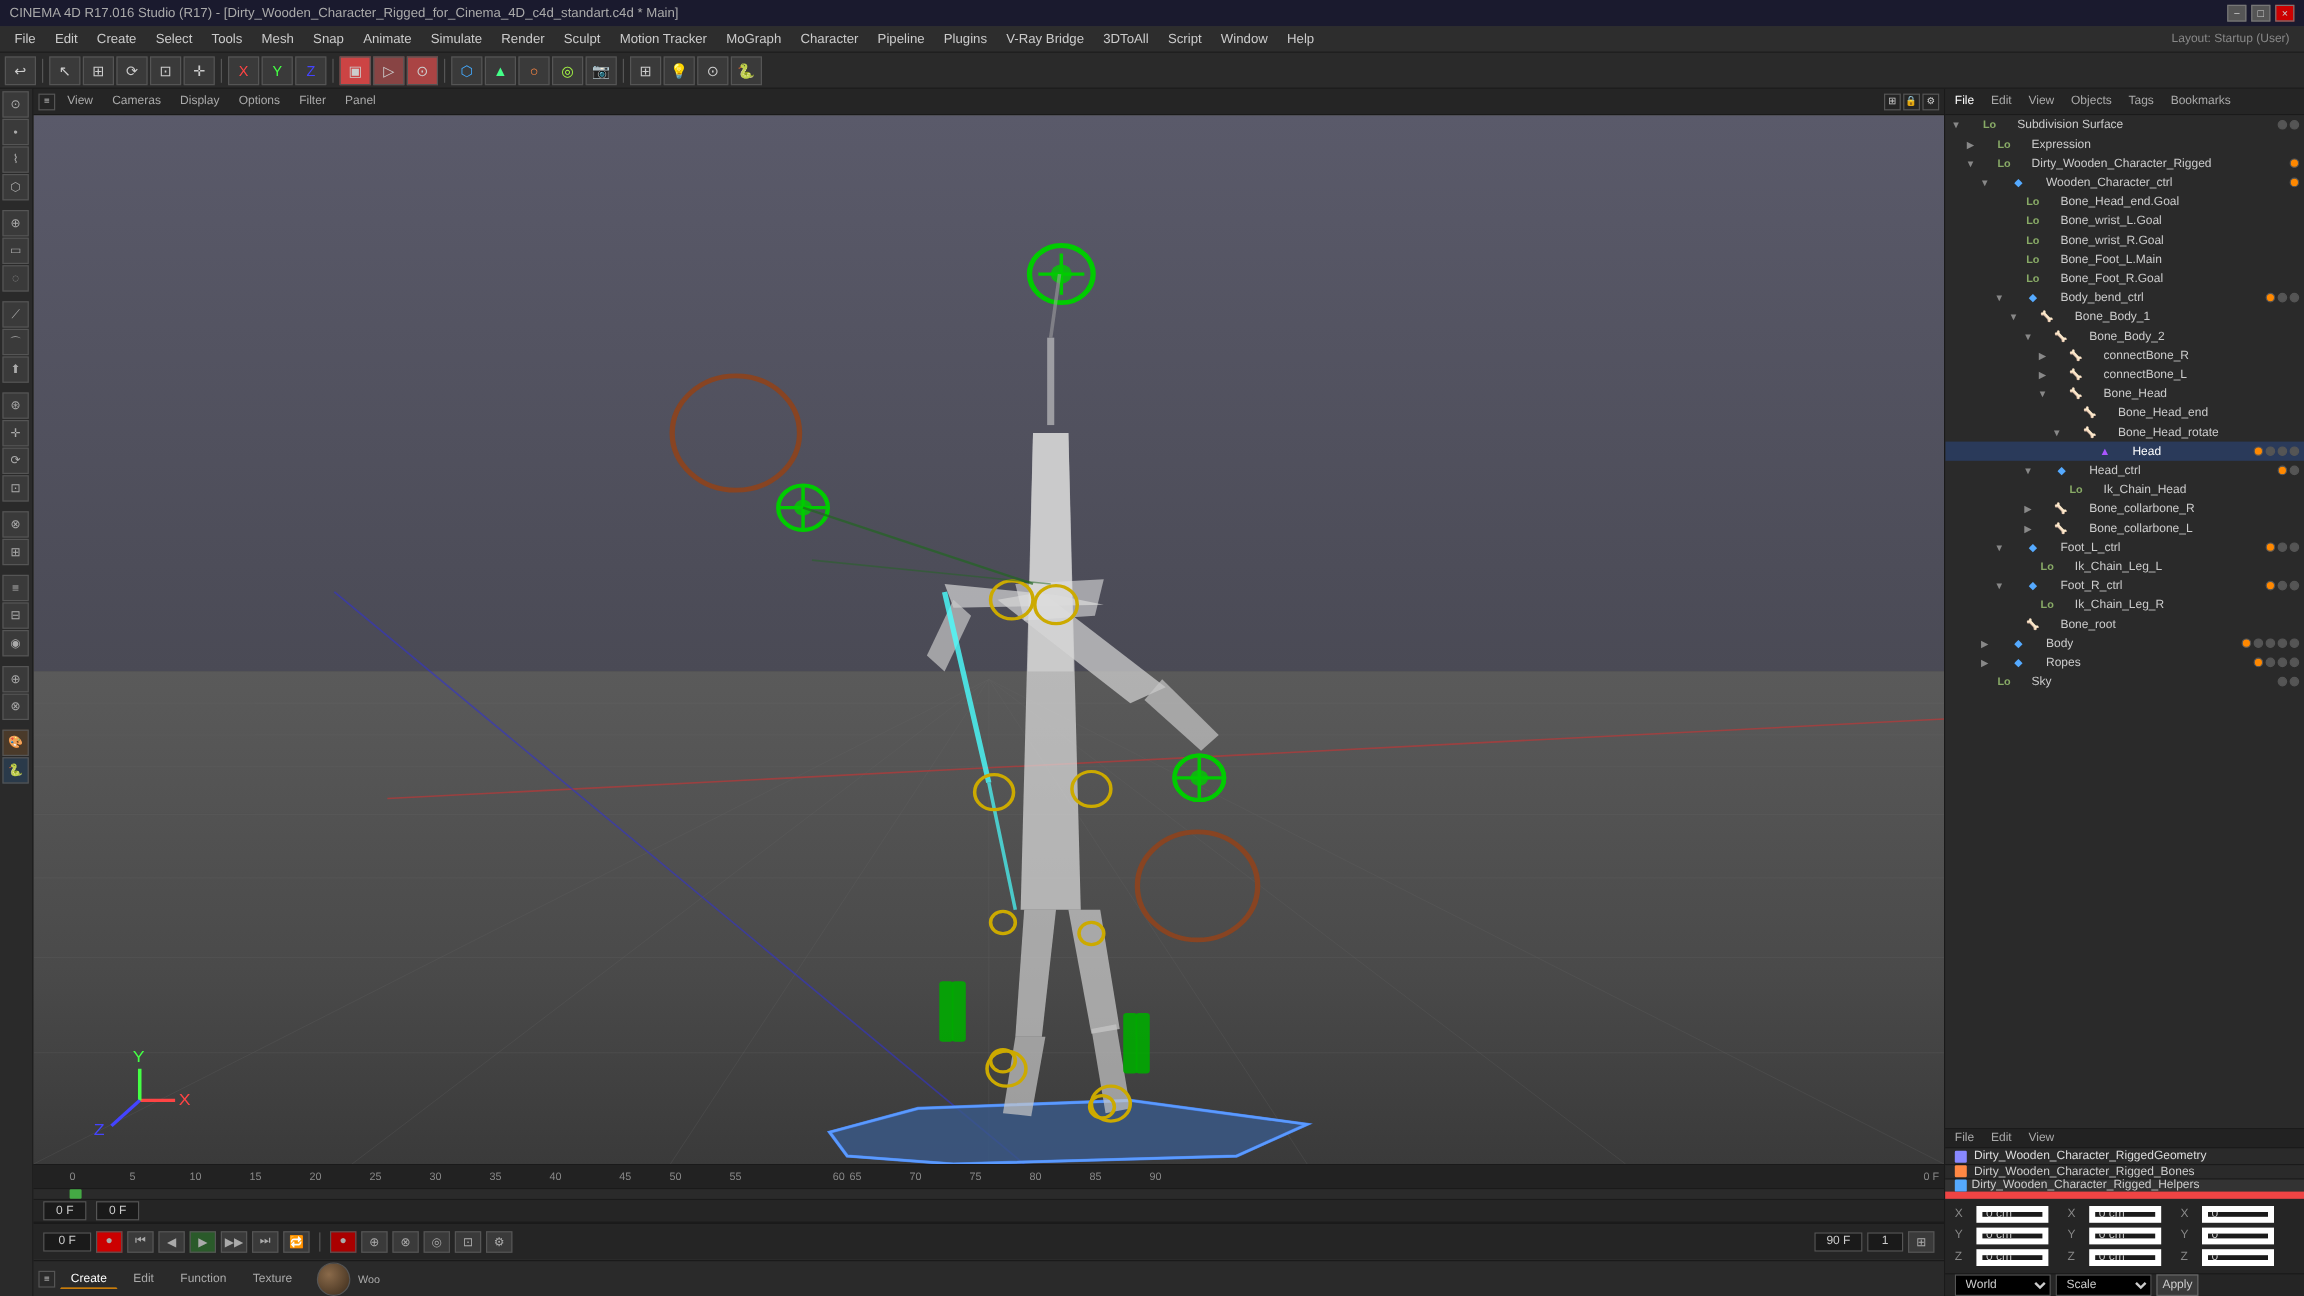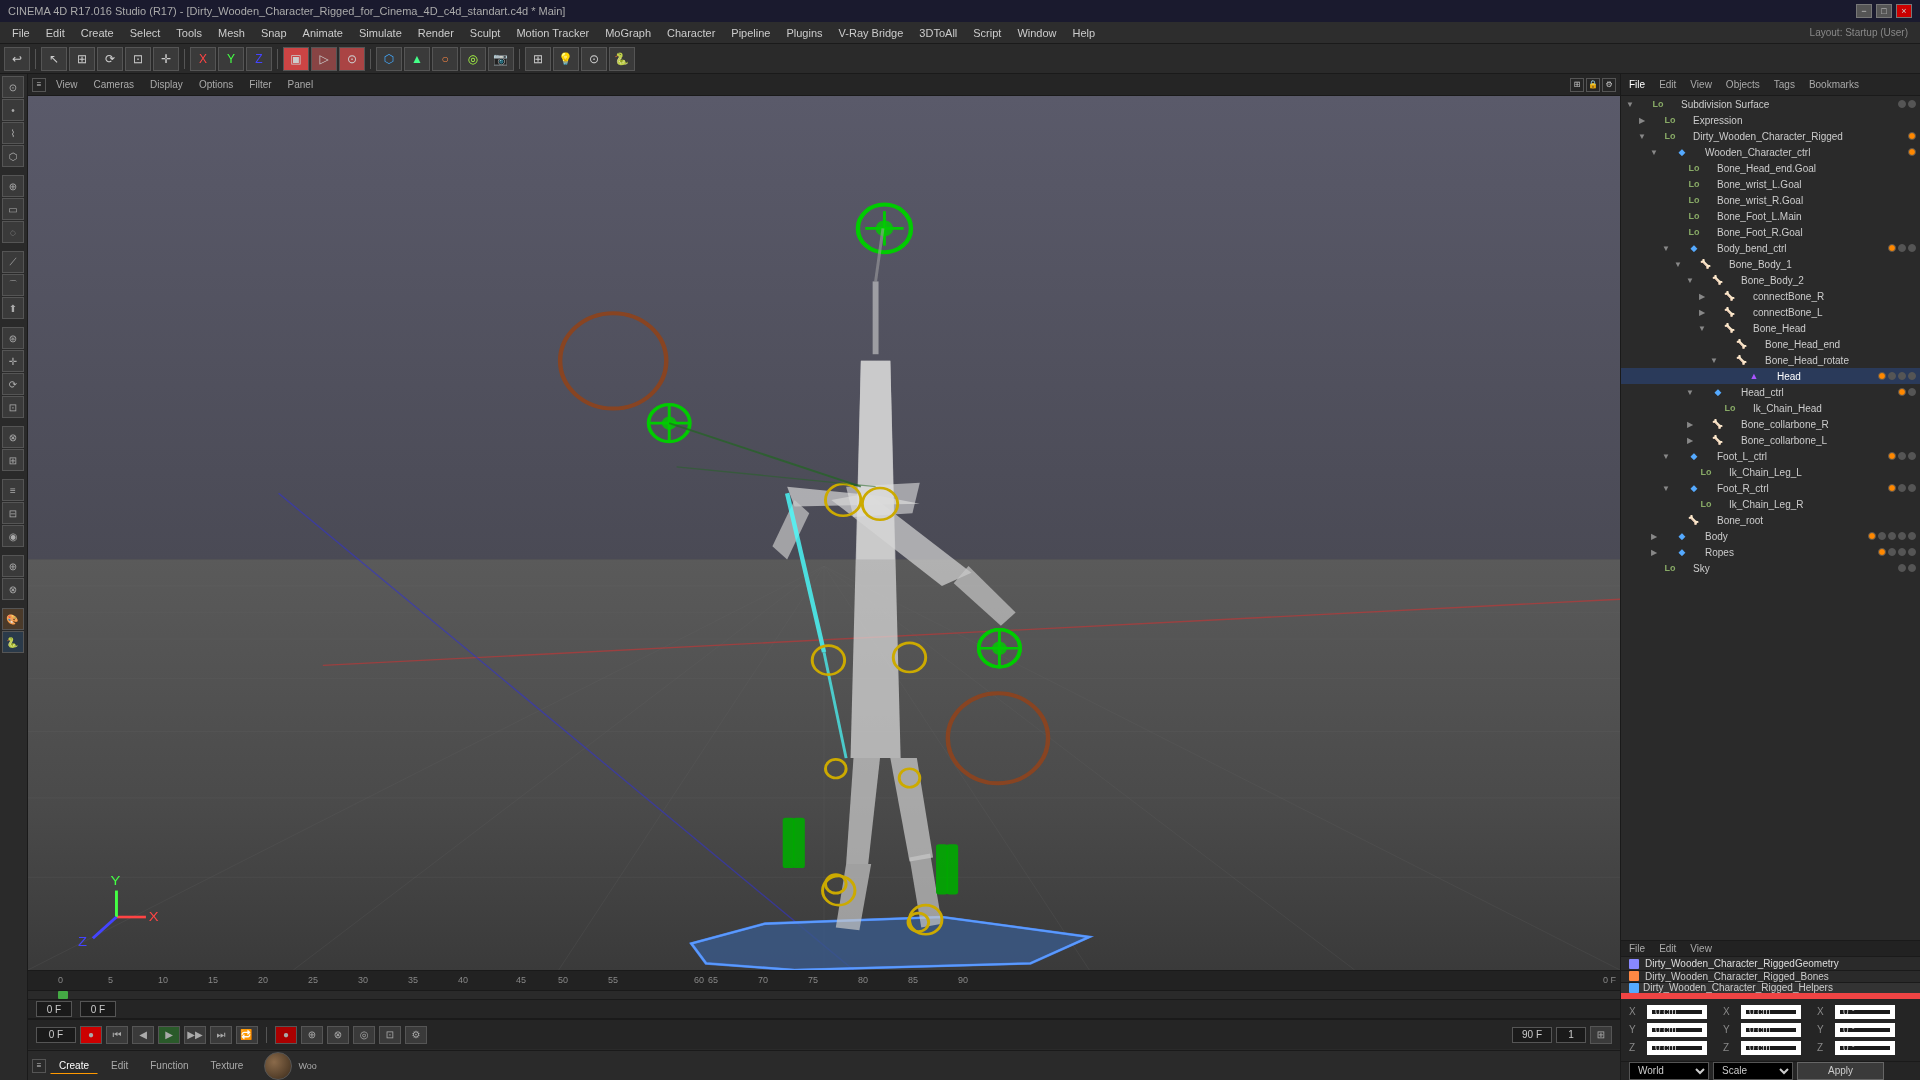--- a/index.html
+++ b/index.html
@@ -360,21 +360,21 @@
       font-size: 10px;
       padding: 0 4px;
       width: 80px;
     }
     .apply-btn {
       height: 18px;
       background: #3a3a3a;
       border: 1px solid #666;
       color: #ccc;
       font-size: 10px;
-      padding: 0 30px;
+      padding: 0 4px;
       cursor: pointer;
     }
 
     
     #skeleton-svg {
       position: absolute;
       top: 0; left: 0;
       width: 100%; height: 100%;
     }
 

